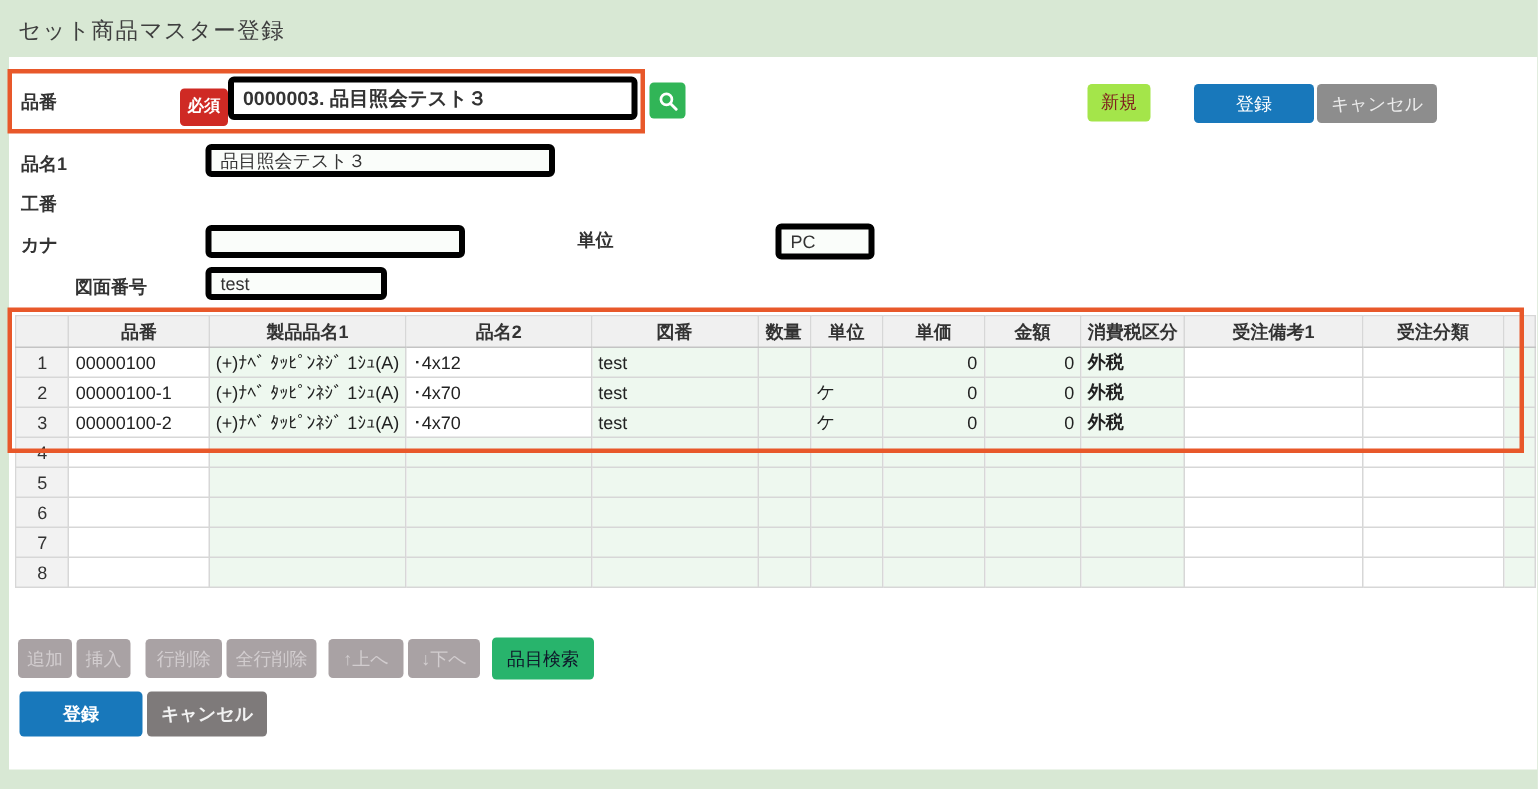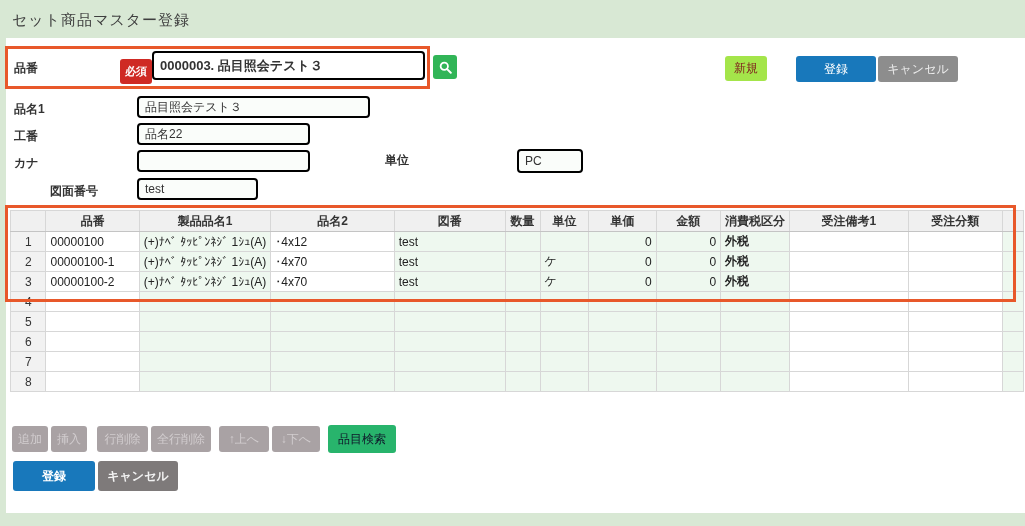--- a/index.html
+++ b/index.html
@@ -3,21 +3,21 @@
 <meta charset="utf-8">
 <style>
   * { margin:0; padding:0; box-sizing:border-box; }
   html,body { background:#d8e8d4; }
   body { font-family:"Liberation Sans","DejaVu Sans",sans-serif; }
   #page { position:relative; width:1025px; height:526px; background:#d8e8d4; overflow:hidden; }
   .title { position:absolute; left:12px; top:11px; font-size:15px; color:#3f3f3f; letter-spacing:1px; }
   .panel { position:absolute; left:6px; top:38px; width:1019px; height:475px; background:#ffffff; }
 
   .lbl { position:absolute; font-size:12px; font-weight:bold; color:#333; }
-  .inp { position:absolute; border:2px solid #000000; border-radius:4px; background:#fafdfa;
+  .inp { position:absolute; border:4px solid #000000; border-radius:4px; background:#fafdfa;
          font-family:inherit; font-size:12px; color:#333; padding:0 6px; }
   .badge { position:absolute; background:#cf2a24; color:#fff; font-size:11px; font-weight:bold;
            padding:7px 5px; border-radius:3px; line-height:1; }
   .btn { position:absolute; border:0; border-radius:3px; font-family:inherit; font-size:12px;
          text-align:center; cursor:pointer; }
   .btn-blue { background:#1878bb; color:#fff; }
   .btn-gray { background:#8d8d8d; color:#ececec; }
   .btn-darkgray { background:#7e7a7a; color:#f2f2f2; }
   .btn-new { background:#a4e54a; color:#7f1d1d; }
   .btn-disabled { background:#a9a2a4; color:#d2cdcf; cursor:default; }
@@ -60,21 +60,20 @@
     </button>
 
     <button class="btn btn-new" style="left:719px; top:18px; width:42px; height:25px;">新規</button>
     <button class="btn btn-blue" style="left:790px; top:18px; width:80px; height:26px;">登録</button>
     <button class="btn btn-gray" style="left:872px; top:18px; width:80px; height:26px;">キャンセル</button>
 
     <div class="lbl" style="left:8px; top:63px;">品名1</div>
     <input class="inp" style="left: 131px; top: 58px; width: 233px; height: 22px;" value="品目照会テスト３">
 
     <div class="lbl" style="left:8px; top:90px;">工番</div>
-    <input class="inp" style="left: 131px; top: 85px; width: 173px; height: 22px;" value="品名22">
 
     <div class="lbl" style="left:8px; top:117px;">カナ</div>
     <input class="inp" style="left: 131px; top: 112px; width: 173px; height: 22px;" value="">
 
     <div class="lbl" style="left:379px; top:114px;">単位</div>
     <input class="inp" style="left: 511px; top: 111px; width: 66px; height: 24px;" value="PC">
 
     <div class="lbl" style="left:8px; top:145px;padding-left:36px;">図面番号</div>
     <input class="inp" style="left: 131px; top: 140px; width: 121px; height: 22px;" value="test">
 

